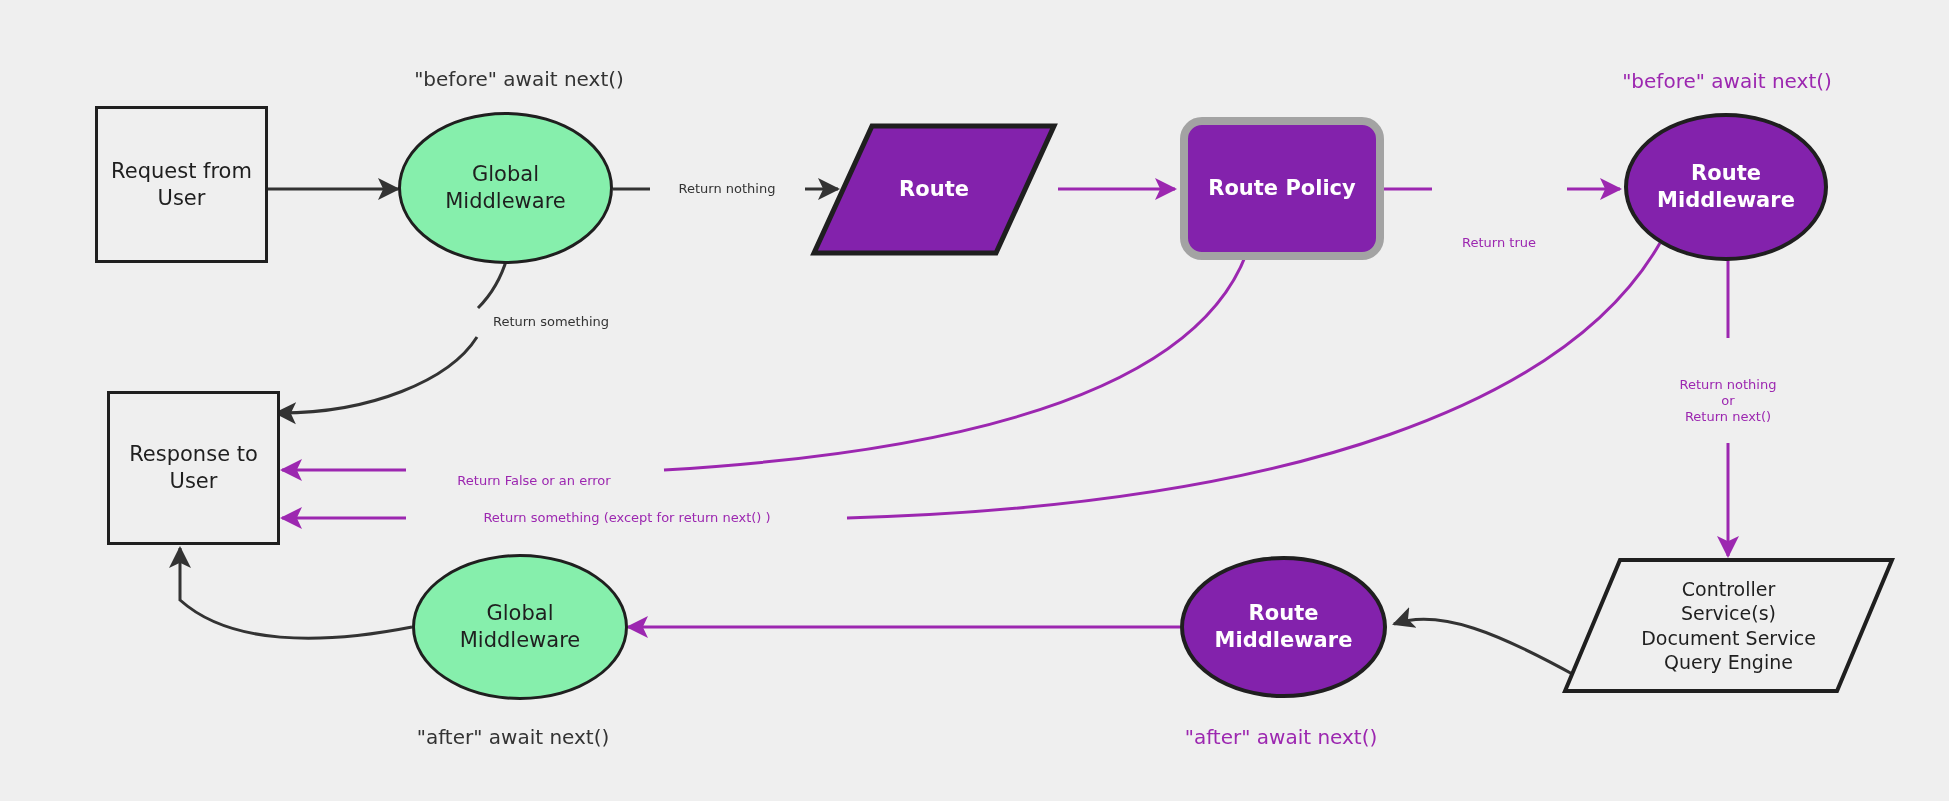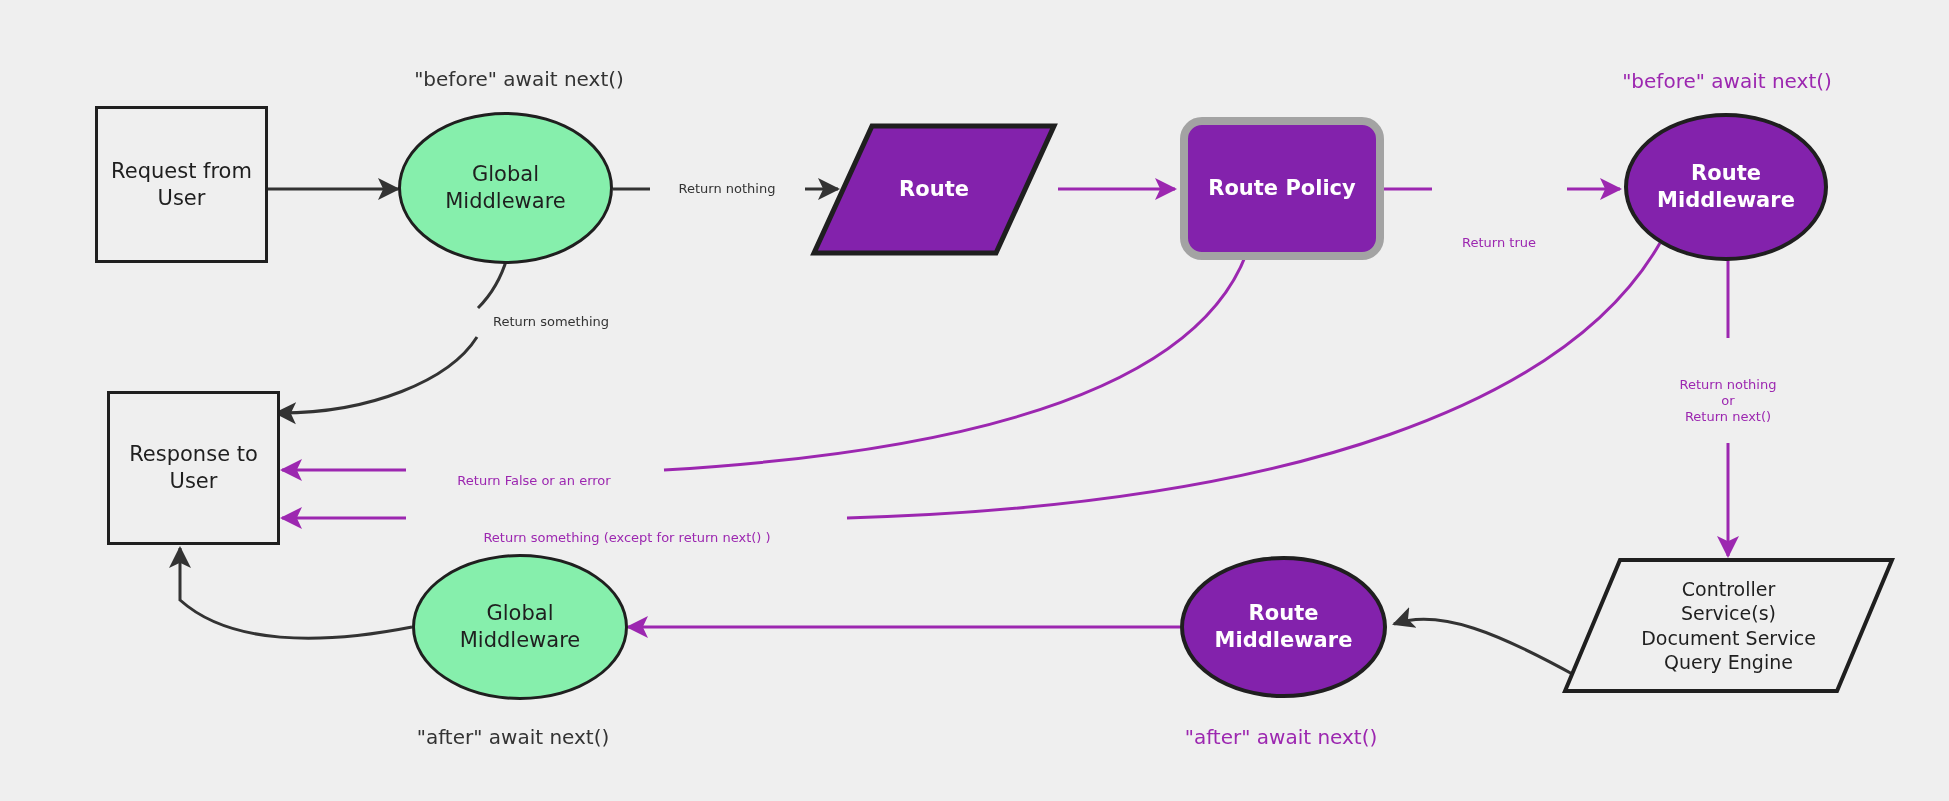--- a/index.html
+++ b/index.html
@@ -207,19 +207,19 @@
   <div class="edge-label lbl-purple lbl-annot" style="left:1281px; top:737px;">"after" await next()</div>
 
   <div class="edge-label lbl-dark" style="left:727px; top:189px;">Return nothing</div>
 
   <div class="edge-label lbl-dark" style="left:503px; top:322px;margin-left:48px;">Return something</div>
 
   <div class="edge-label lbl-purple" style="left:1499px; top:198px;margin-top:45px;">Return true</div>
 
   <div class="edge-label lbl-purple" style="left:534px; top:481px;">Return False or an error</div>
 
-  <div class="edge-label lbl-purple" style="left:627px; top:518px;margin-top:20px;">Return something (except for return next() )</div>
+  <div class="edge-label lbl-purple" style="left:627px; top:518px;">Return something (except for return next() )</div>
 
   <div class="edge-label lbl-purple" style="left:1728px; top:401px;">Return nothing
 or
 Return next()</div>
 
 </div>
 
 </body></html>

